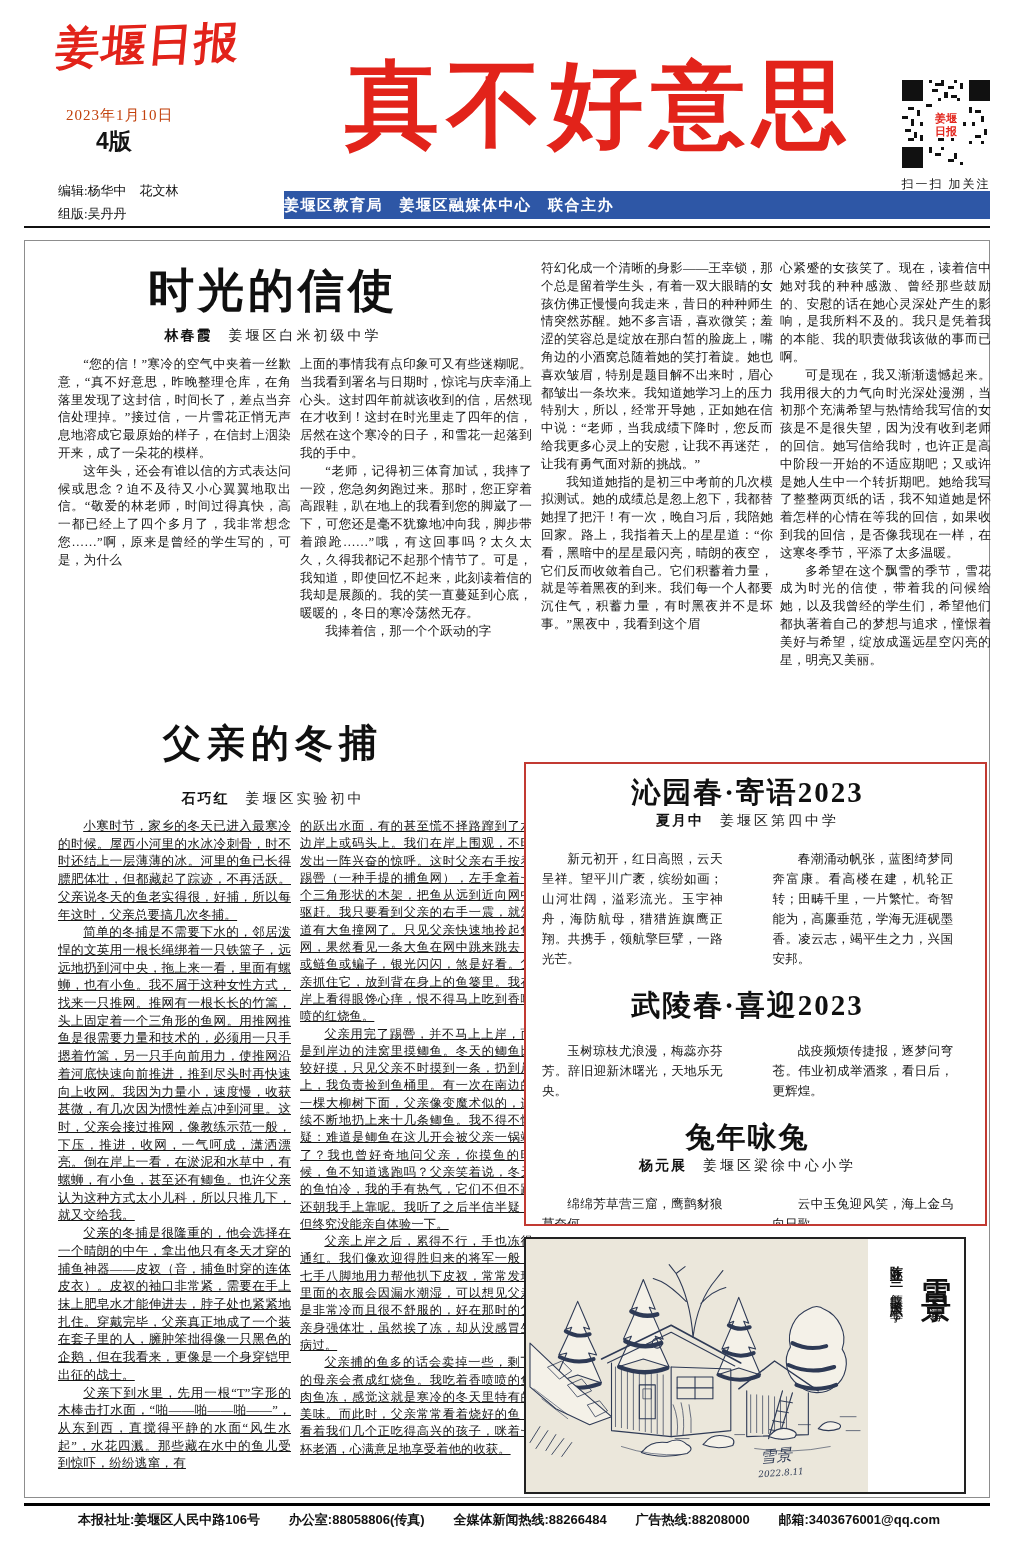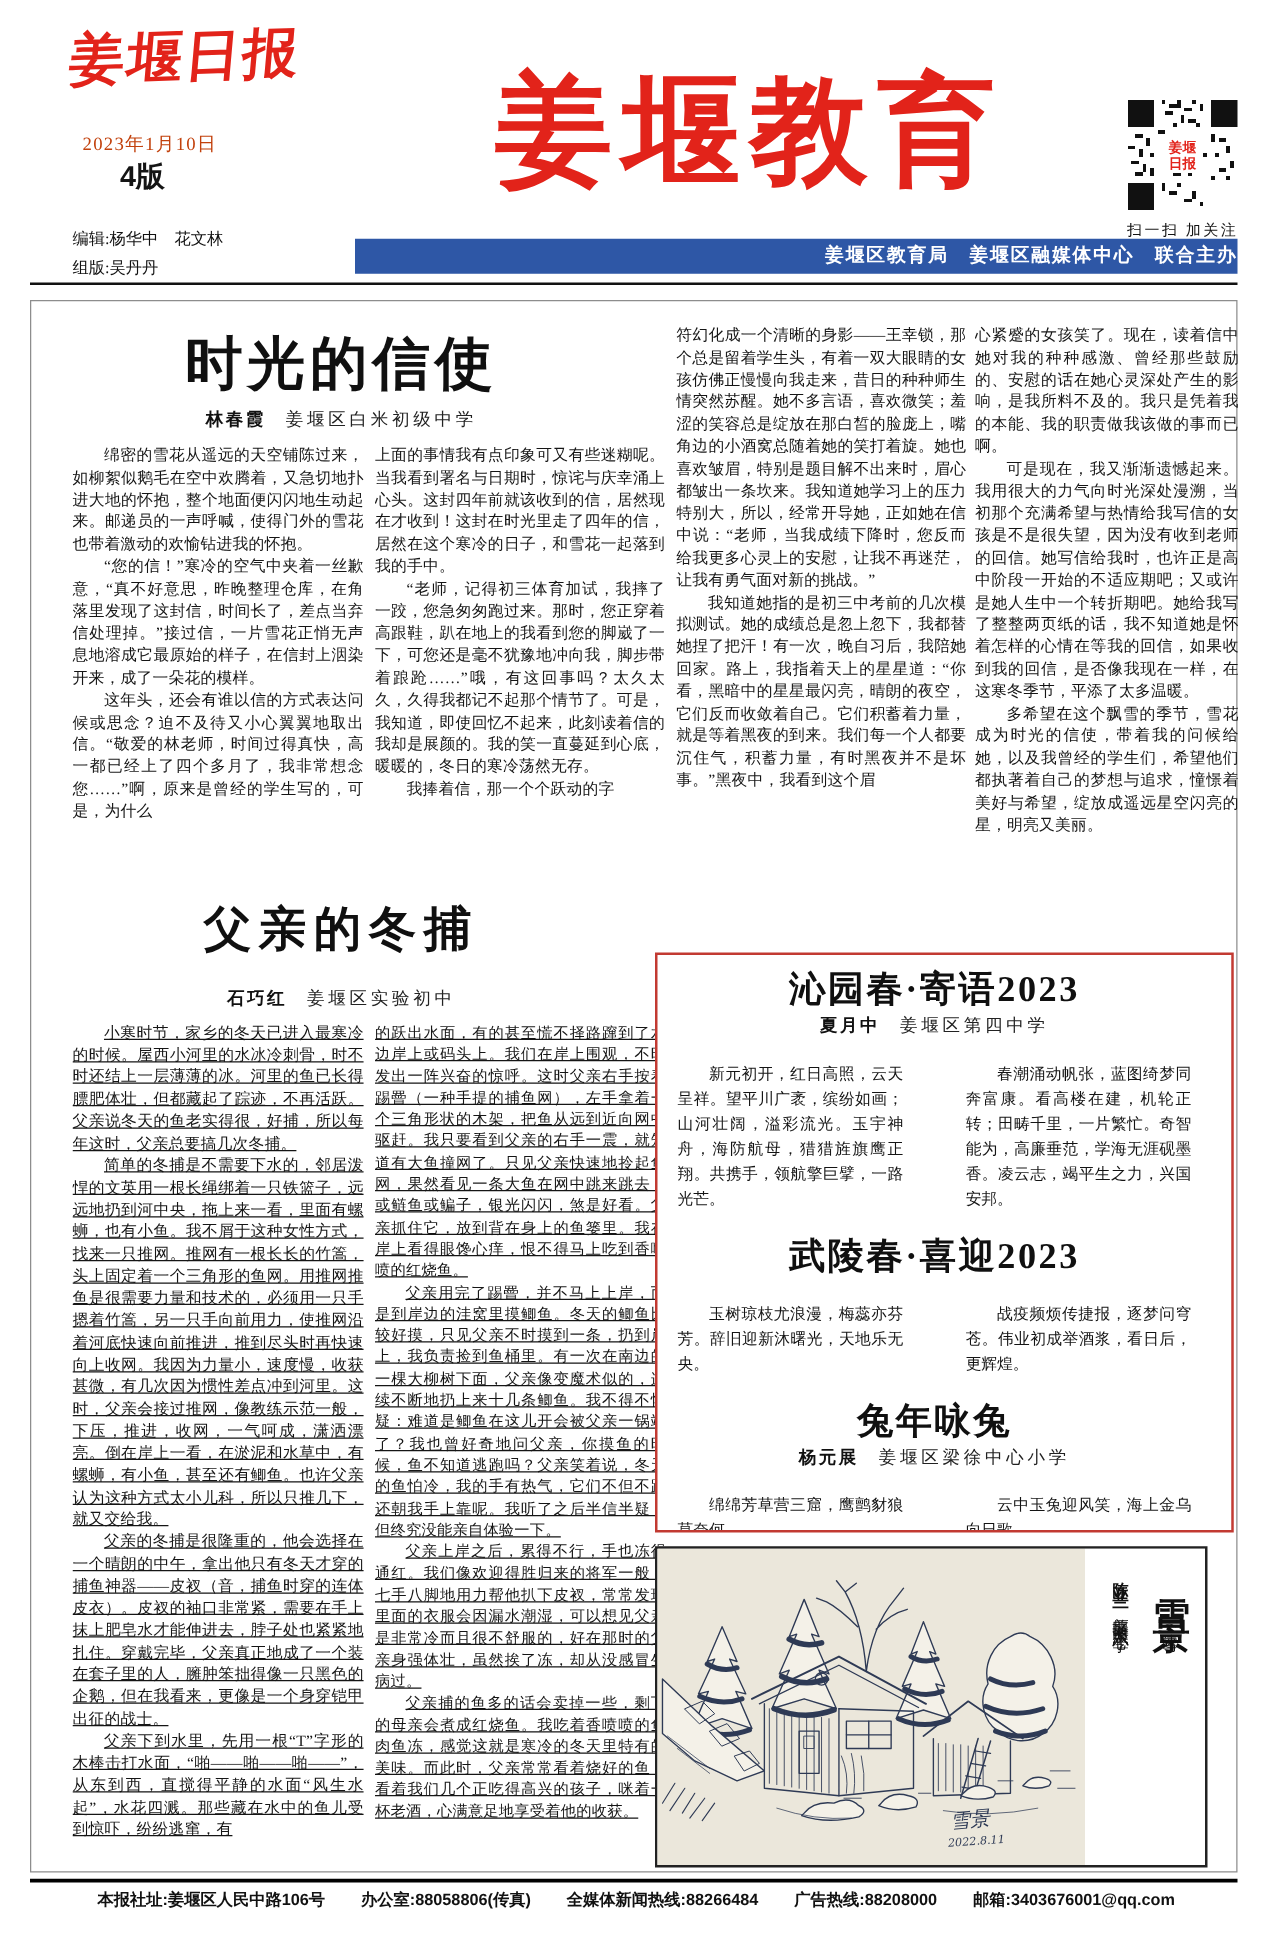--- a/index.html
+++ b/index.html
@@ -12,21 +12,21 @@
 
   
   .logo{left:56px;top:16px;font-size:44px;font-weight:bold;color:var(--brand-red);
         letter-spacing:2px;transform:skewX(-7deg) rotate(-2deg);font-family:"DejaVu Serif",serif;}
   .m-date{left:66px;top:106px;font-size:15px;letter-spacing:1px;color:#c2410c;}
   .m-page{left:96px;top:126px;font-size:23px;font-weight:bold;font-family:"Liberation Sans",sans-serif;}
   .section-title{left:340px;top:54px;width:520px;text-align:center;font-size:94px;line-height:1.08;
         font-weight:bold;color:var(--brand-red);letter-spacing:8px;font-family:"Liberation Sans","DejaVu Sans",sans-serif;}
   .editors{left:58px;top:179px;font-size:13px;line-height:23px;color:#111;}
   .org-bar{left:284px;top:191px;width:706px;height:28px;background:var(--bar-blue);color:#fff;
-        font:bold 15px/28px "Liberation Sans",sans-serif;text-align:right;letter-spacing:1.5px;}
+        font:bold 15px/28px "Liberation Sans",sans-serif;text-align:left;letter-spacing:1.5px;}
   .qr-wrap{left:902px;top:80px;width:88px;height:88px;}
   .qr-caption{left:890px;top:176px;width:112px;text-align:center;font-size:12px;letter-spacing:2px;}
   .rule-top{left:24px;top:226px;width:966px;height:2px;background:#111;}
   .frame{left:24px;top:240px;width:964px;height:1256px;border:1px solid #8d8d8d;}
 
   
   .a-title1{left:36px;top:260px;width:474px;text-align:center;font-size:46px;font-weight:bold;
         letter-spacing:4px;color:#101010;}
   .byline{text-align:center;font-size:14px;color:#111;}
   .byline .au{font-weight:bold;letter-spacing:2px;}
@@ -77,21 +77,21 @@
         font-family:"Liberation Sans","DejaVu Sans",sans-serif;font-size:13px;font-weight:600;color:#111;}
 </style>
 </head>
 <body>
 
 <div class="page">
 
   <div class="abs logo">姜堰日报</div>
   <div class="abs m-date">2023年1月10日</div>
   <div class="abs m-page">4版</div>
-  <div class="abs section-title">姜堰教育</div>
+  <div class="abs section-title">真不好意思</div>
 
   <div class="abs editors">
     <div>编辑:杨华中　花文林</div>
     <div>组版:吴丹丹</div>
   </div>
 
   <div class="abs org-bar">姜堰区教育局　姜堰区融媒体中心　联合主办</div>
 
   <div class="abs qr-wrap">
     <svg viewBox="0 0 29 29" shape-rendering="crispEdges" width="88" height="88">
@@ -147,21 +147,20 @@
   <div class="abs qr-caption">扫一扫  加关注</div>
 
   <div class="abs rule-top"></div>
   <div class="abs frame"></div>
 
   <div class="abs a-title1">时光的信使</div>
   <div class="abs byline b1">
     <span class="au">林春霞</span><span class="sc">姜堰区白米初级中学</span>
   </div>
   <div class="col a1c c1">
-      <p>绵密的雪花从遥远的天空铺陈过来，如柳絮似鹅毛在空中欢腾着，又急切地扑进大地的怀抱，整个地面便闪闪地生动起来。邮递员的一声呼喊，使得门外的雪花也带着激动的欢愉钻进我的怀抱。</p>
       <p>“您的信！”寒冷的空气中夹着一丝歉意，“真不好意思，昨晚整理仓库，在角落里发现了这封信，时间长了，差点当弃信处理掉。”接过信，一片雪花正悄无声息地溶成它最原始的样子，在信封上洇染开来，成了一朵花的模样。</p>
       <p>这年头，还会有谁以信的方式表达问候或思念？迫不及待又小心翼翼地取出信。“敬爱的林老师，时间过得真快，高一都已经上了四个多月了，我非常想念您……”啊，原来是曾经的学生写的，可是，为什么</p>
     </div>
   <div class="col a1c c2">
       <p class="cont">上面的事情我有点印象可又有些迷糊呢。当我看到署名与日期时，惊诧与庆幸涌上心头。这封四年前就该收到的信，居然现在才收到！这封在时光里走了四年的信，居然在这个寒冷的日子，和雪花一起落到我的手中。</p>
       <p>“老师，记得初三体育加试，我摔了一跤，您急匆匆跑过来。那时，您正穿着高跟鞋，趴在地上的我看到您的脚崴了一下，可您还是毫不犹豫地冲向我，脚步带着踉跄……”哦，有这回事吗？太久太久，久得我都记不起那个情节了。可是，我知道，即使回忆不起来，此刻读着信的我却是展颜的。我的笑一直蔓延到心底，暖暖的，冬日的寒冷荡然无存。</p>
       <p>我捧着信，那一个个跃动的字</p>
     </div>
   <div class="col a1c c3">
       <p class="cont">符幻化成一个清晰的身影——王幸锁，那个总是留着学生头，有着一双大眼睛的女孩仿佛正慢慢向我走来，昔日的种种师生情突然苏醒。她不多言语，喜欢微笑；羞涩的笑容总是绽放在那白皙的脸庞上，嘴角边的小酒窝总随着她的笑打着旋。她也喜欢皱眉，特别是题目解不出来时，眉心都皱出一条坎来。我知道她学习上的压力特别大，所以，经常开导她，正如她在信中说：“老师，当我成绩下降时，您反而给我更多心灵上的安慰，让我不再迷茫，让我有勇气面对新的挑战。”</p>

